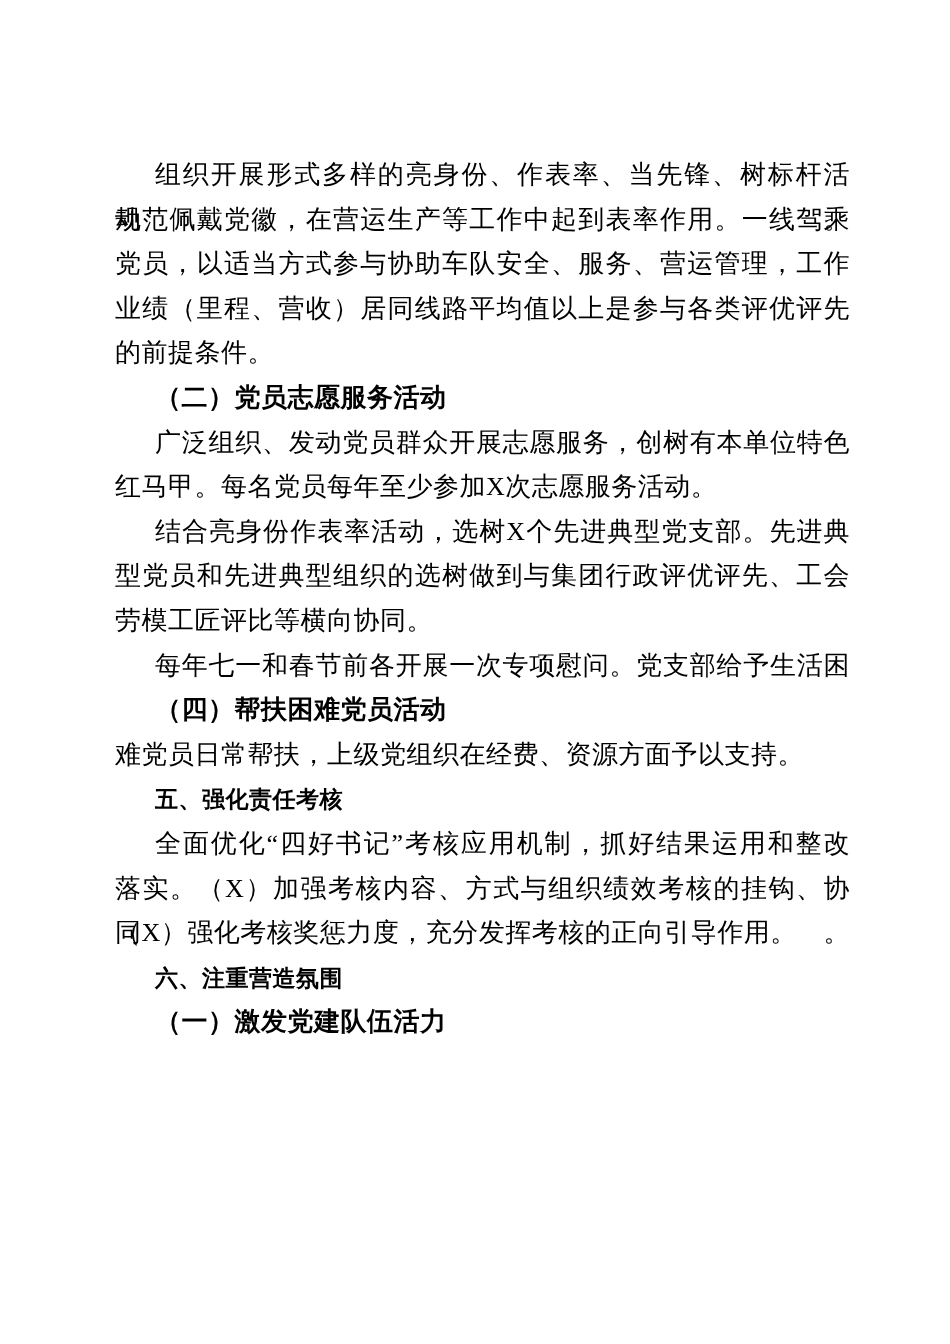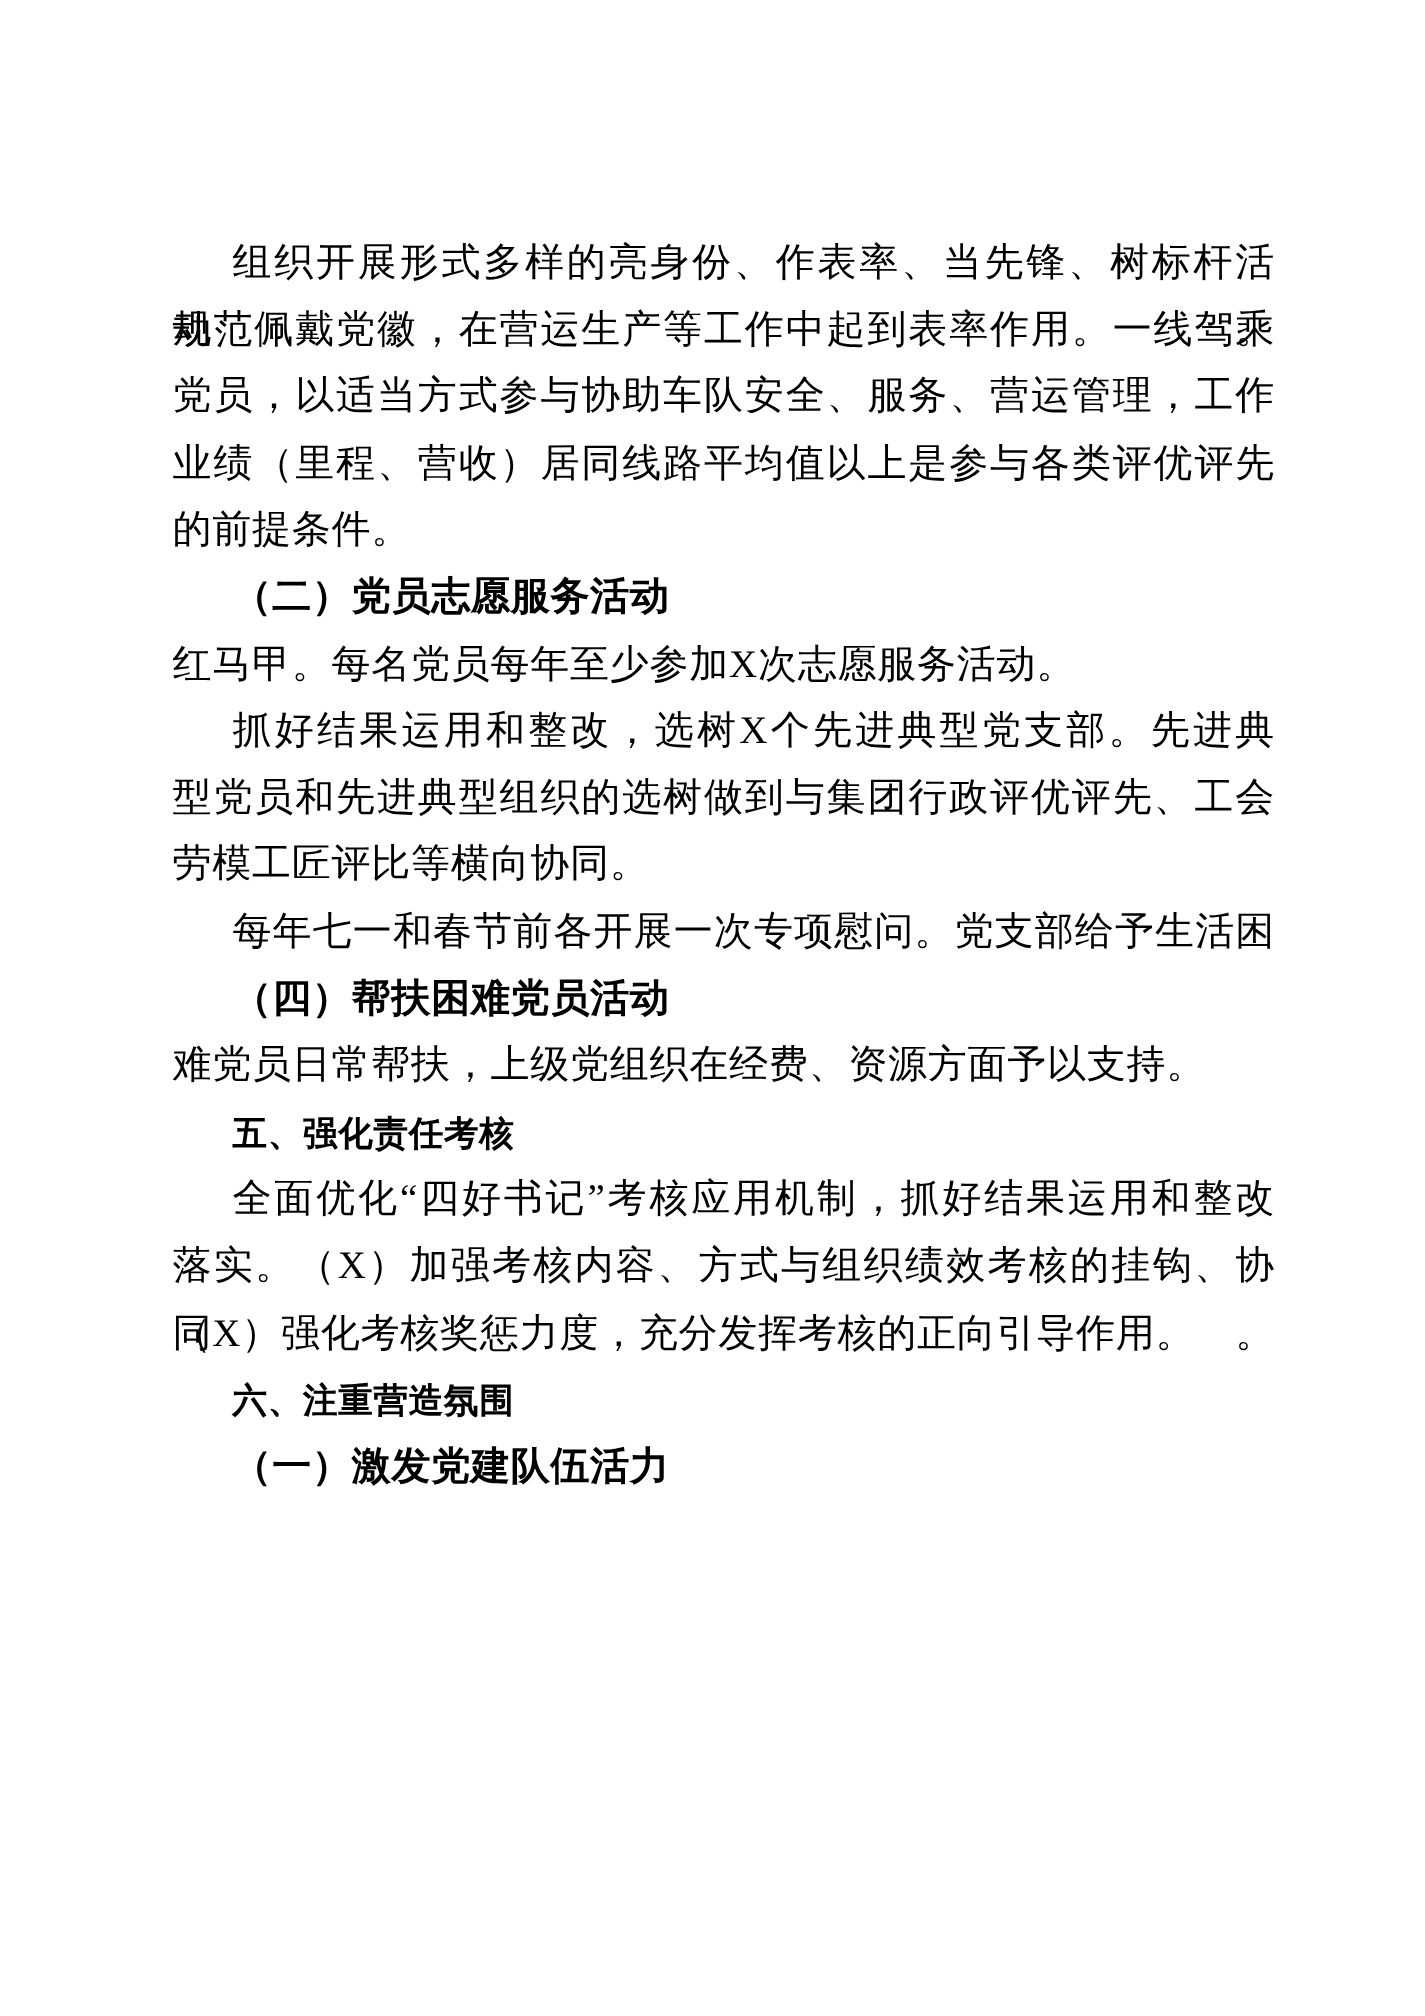--- a/index.html
+++ b/index.html
@@ -53,22 +53,23 @@
 <body>
 
 <div class="page">
   <div class="doc-content">
       <div class="line body indent fill">组织开展形式多样的亮身份、作表率、当先锋、树标杆活动。</div>
       <div class="line body fill">规范佩戴党徽，在营运生产等工作中起到表率作用。一线驾乘</div>
       <div class="line body fill">党员，以适当方式参与协助车队安全、服务、营运管理，工作</div>
       <div class="line body fill">业绩（里程、营收）居同线路平均值以上是参与各类评优评先</div>
       <div class="line body">的前提条件。</div>
       <div class="line subheading indent">（二）党员志愿服务活动</div>
+      <div class="line body indent fill">广泛组织、发动党员群众开展志愿服务，创树有本单位特色</div>
       <div class="line body">红马甲。每名党员每年至少参加X次志愿服务活动。</div>
-      <div class="line body indent fill">抓好结果运用和整改，选树X个先进典型党支部。先进典</div>
+      <div class="line body indent fill">结合亮身份作表率活动，选树X个先进典型党支部。先进典</div>
       <div class="line body fill">型党员和先进典型组织的选树做到与集团行政评优评先、工会</div>
       <div class="line body">劳模工匠评比等横向协同。</div>
       <div class="line body indent fill">每年七一和春节前各开展一次专项慰问。党支部给予生活困</div>
       <div class="line subheading indent">（四）帮扶困难党员活动</div>
       <div class="line body">难党员日常帮扶，上级党组织在经费、资源方面予以支持。</div>
       <div class="line heading indent">五、强化责任考核</div>
       <div class="line body indent fill">全面优化“四好书记”考核应用机制，抓好结果运用和整改</div>
       <div class="line body fill">落实。（X）加强考核内容、方式与组织绩效考核的挂钩、协同。</div>
       <div class="line body">（X）强化考核奖惩力度，充分发挥考核的正向引导作用。</div>
       <div class="line heading indent">六、注重营造氛围</div>

